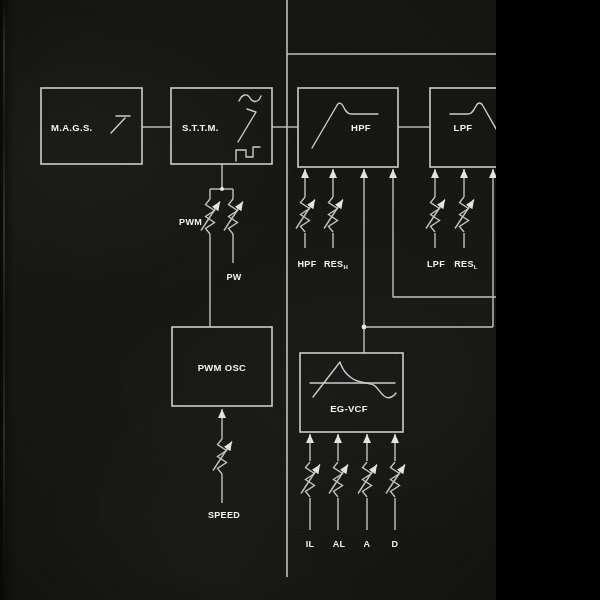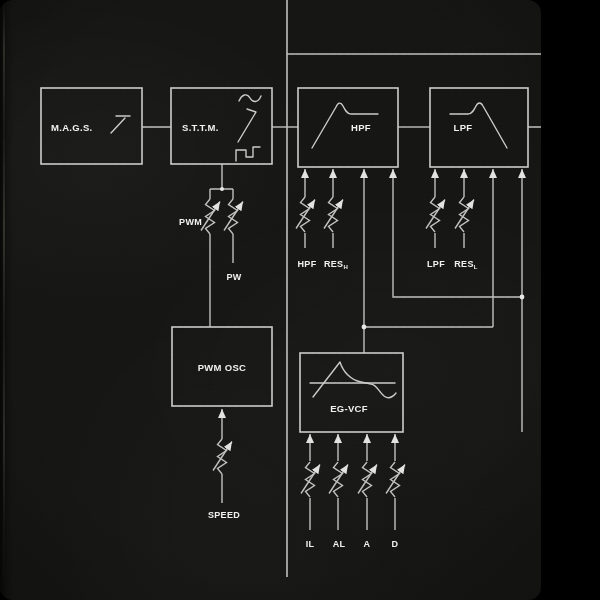--- a/index.html
+++ b/index.html
@@ -1,24 +1,23 @@
 <!DOCTYPE html>
 <html><head>
 <meta charset="utf-8">
 <style>
   html,body{margin:0;padding:0;background:#000;}
   .stage{
-    position:relative;width:541px;height:600px;overflow:hidden;
+    position:relative;width:496px;height:600px;overflow:hidden;
     background:
       radial-gradient(ellipse 320px 220px at 18% 26%, rgba(255,255,255,0.028), transparent 70%),
       radial-gradient(ellipse 380px 260px at 72% 62%, rgba(255,255,255,0.02), transparent 70%),
       radial-gradient(ellipse 260px 320px at 42% 86%, rgba(255,255,255,0.016), transparent 70%),
       radial-gradient(ellipse 90% 90% at 50% 45%, transparent 55%, rgba(0,0,0,0.30)),
       #161614;
-    border-radius: 13px;
   }
   .grain{
     position:absolute;inset:0;pointer-events:none;opacity:.5;
     background:
       repeating-linear-gradient(0deg, rgba(255,255,255,0.012) 0 1px, transparent 1px 4px),
       repeating-linear-gradient(90deg, rgba(0,0,0,0.05) 0 2px, transparent 2px 7px);
     mix-blend-mode:overlay;
   }
   .binding{
     position:absolute;left:0;top:0;bottom:0;width:14px;pointer-events:none;

